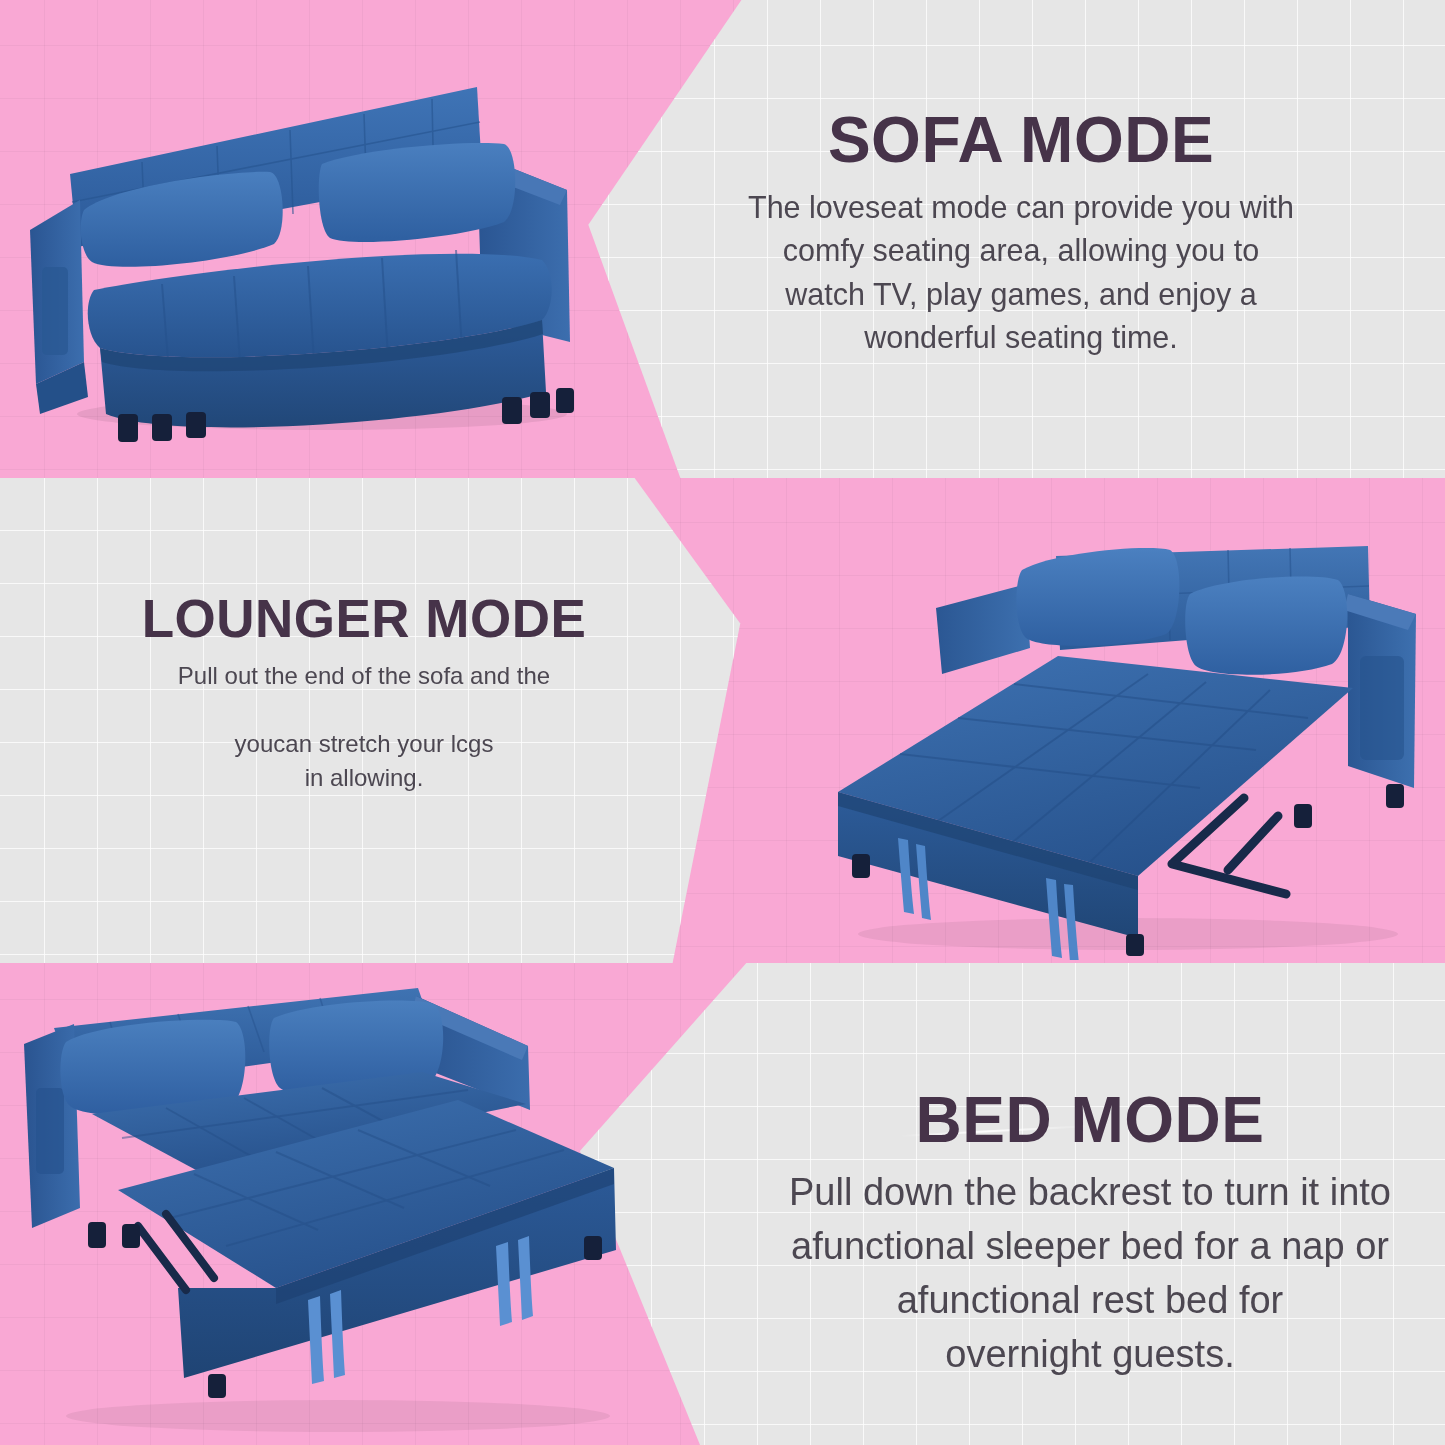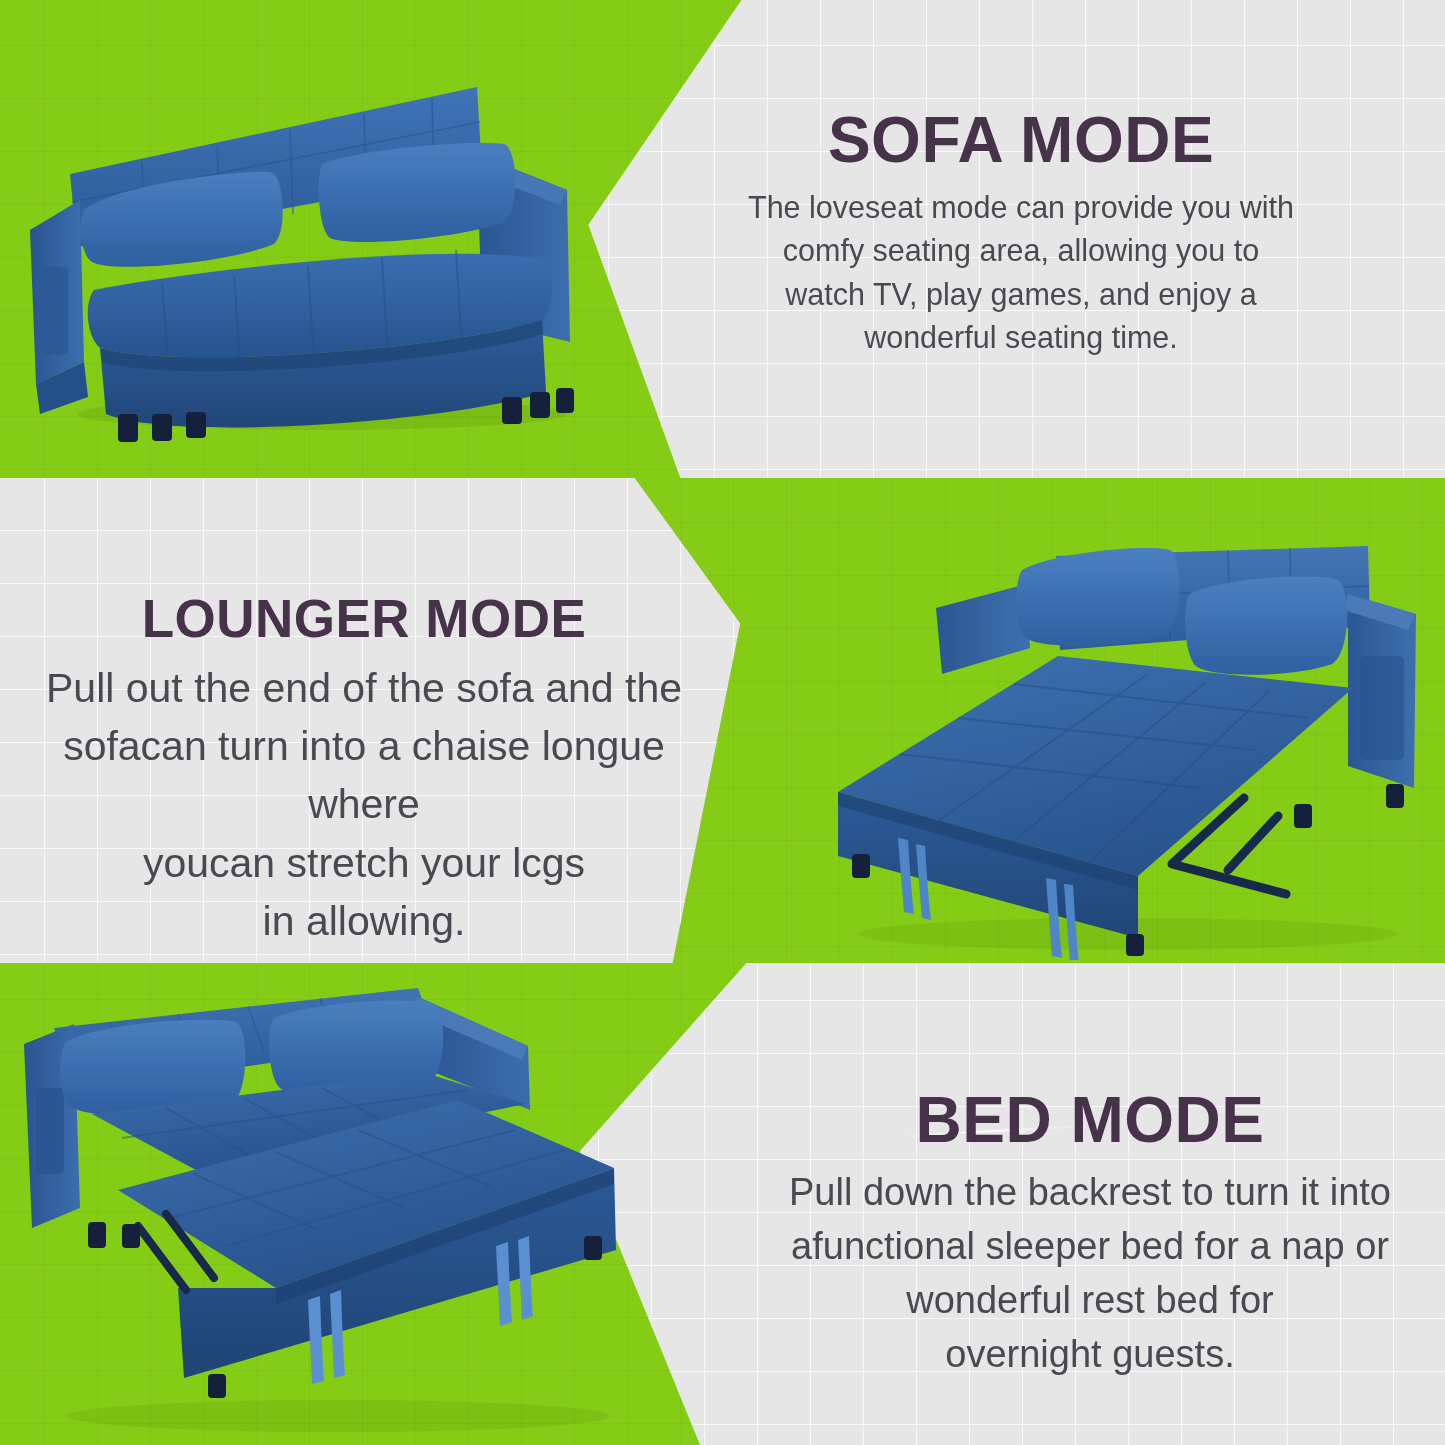--- a/index.html
+++ b/index.html
@@ -9,21 +9,21 @@
   }
   body {
     font-family: "Liberation Sans", sans-serif;
   }
 
   #infographic {
     position: relative;
     width: 1445px;
     height: 1445px;
     overflow: hidden;
-    background: #84cc16;
+    background: #f9a8d4;
   }
 
   
   .grid-layer {
     position: absolute;
     inset: 0;
     background-image:
       linear-gradient(to right, rgba(0,0,0,0.035) 1px, transparent 1px),
       linear-gradient(to bottom, rgba(0,0,0,0.035) 1px, transparent 1px);
     background-size: 53px 53px;
@@ -109,21 +109,21 @@
     margin: 13px;
     line-height: 1.42;
   }
 
   #text-sofa     { left: 626px; top: 108px;  width: 790px; }
   #text-sofa    .heading   { font-size: 64px; }
   #text-sofa    .body-copy { font-size: 30.5px; }
 
   #text-lounger  { left: 14px;  top: 592px;  width: 700px; }
   #text-lounger .heading   { font-size: 53px; }
-  #text-lounger .body-copy { font-size: 41px; }
+  #text-lounger .body-copy { font-size: 24px; }
 
   #text-bed      { left: 740px; top: 1088px; width: 700px; }
   #text-bed     .heading   { font-size: 64px; }
   #text-bed     .body-copy { font-size: 38px; }
 
   
   .sofa-figure {
     position: absolute;
     z-index: 5;
   }
@@ -224,21 +224,21 @@
   </div>
 
   <div class="panel" id="panel-lounger">
     <div class="panel-grid"></div>
   </div>
 
   <div class="textblock" id="text-lounger">
     <h1 class="heading">LOUNGER MODE</h1>
     <p class="body-copy">
       <span>Pull out the end of the sofa and the</span><br>
-      <span>sofacan turn into a chaise longue where</span><br>
+      <br>
       <span>youcan stretch your lcgs</span><br>
       <span>in allowing.</span>
     </p>
   </div>
 
   <div class="sofa-figure" id="lounger-mode-image">
     <svg viewBox="0 0 625 462" xmlns="http://www.w3.org/2000/svg">
       <defs>
         <linearGradient id="lMat" x1="0.1" y1="0" x2="0.6" y2="1">
           <stop offset="0%" stop-color="#3d71b1"></stop>
@@ -402,18 +402,18 @@
         <rect x="566" y="258" width="18" height="24" rx="4"></rect>
       </g>
     </svg>
   </div>
 
   <div class="textblock" id="text-bed">
     <h1 class="heading">BED MODE</h1>
     <p class="body-copy">
       <span>Pull down the backrest to turn it into</span><br>
       <span>afunctional sleeper bed for a nap or</span><br>
-      <span>wonderful rest bed for</span><br>
+      <span>afunctional rest bed for</span><br>
       <span>overnight guests.</span>
     </p>
   </div>
 
 </div>
 
 </body></html>

